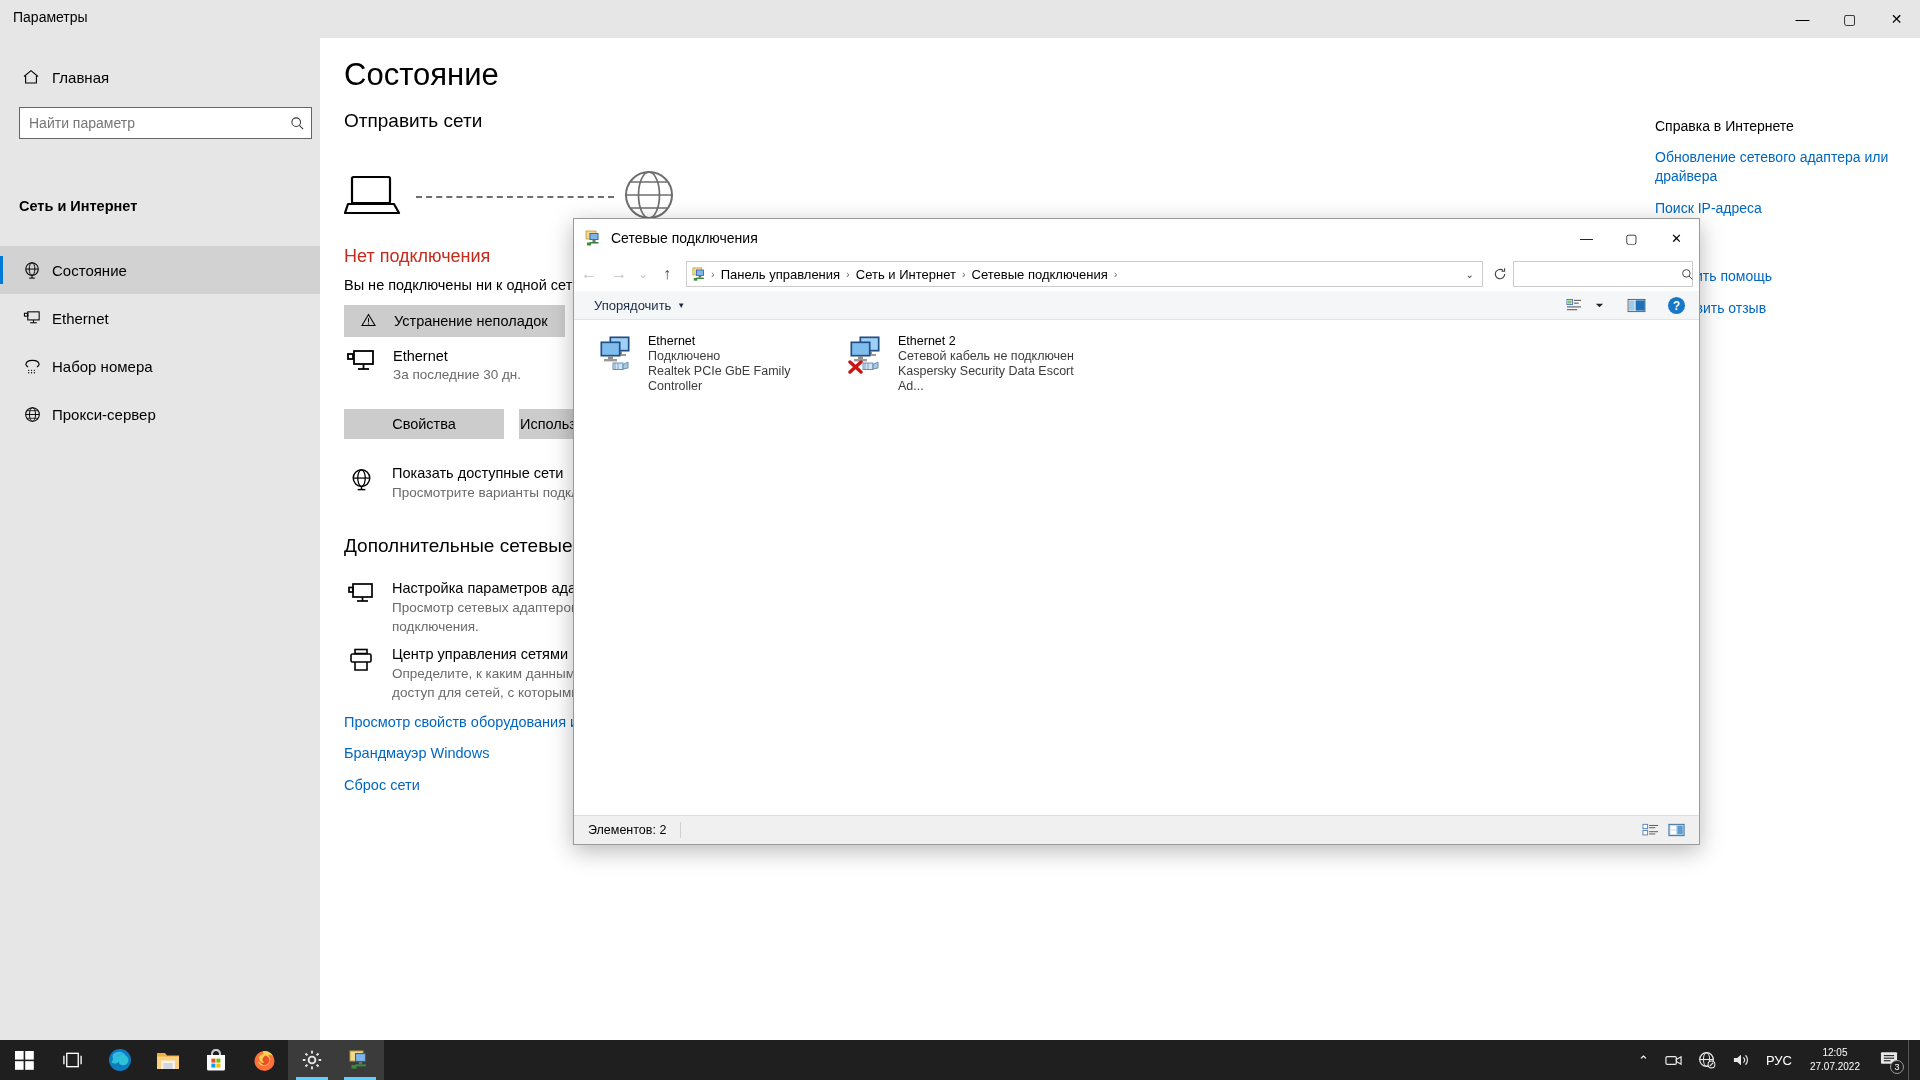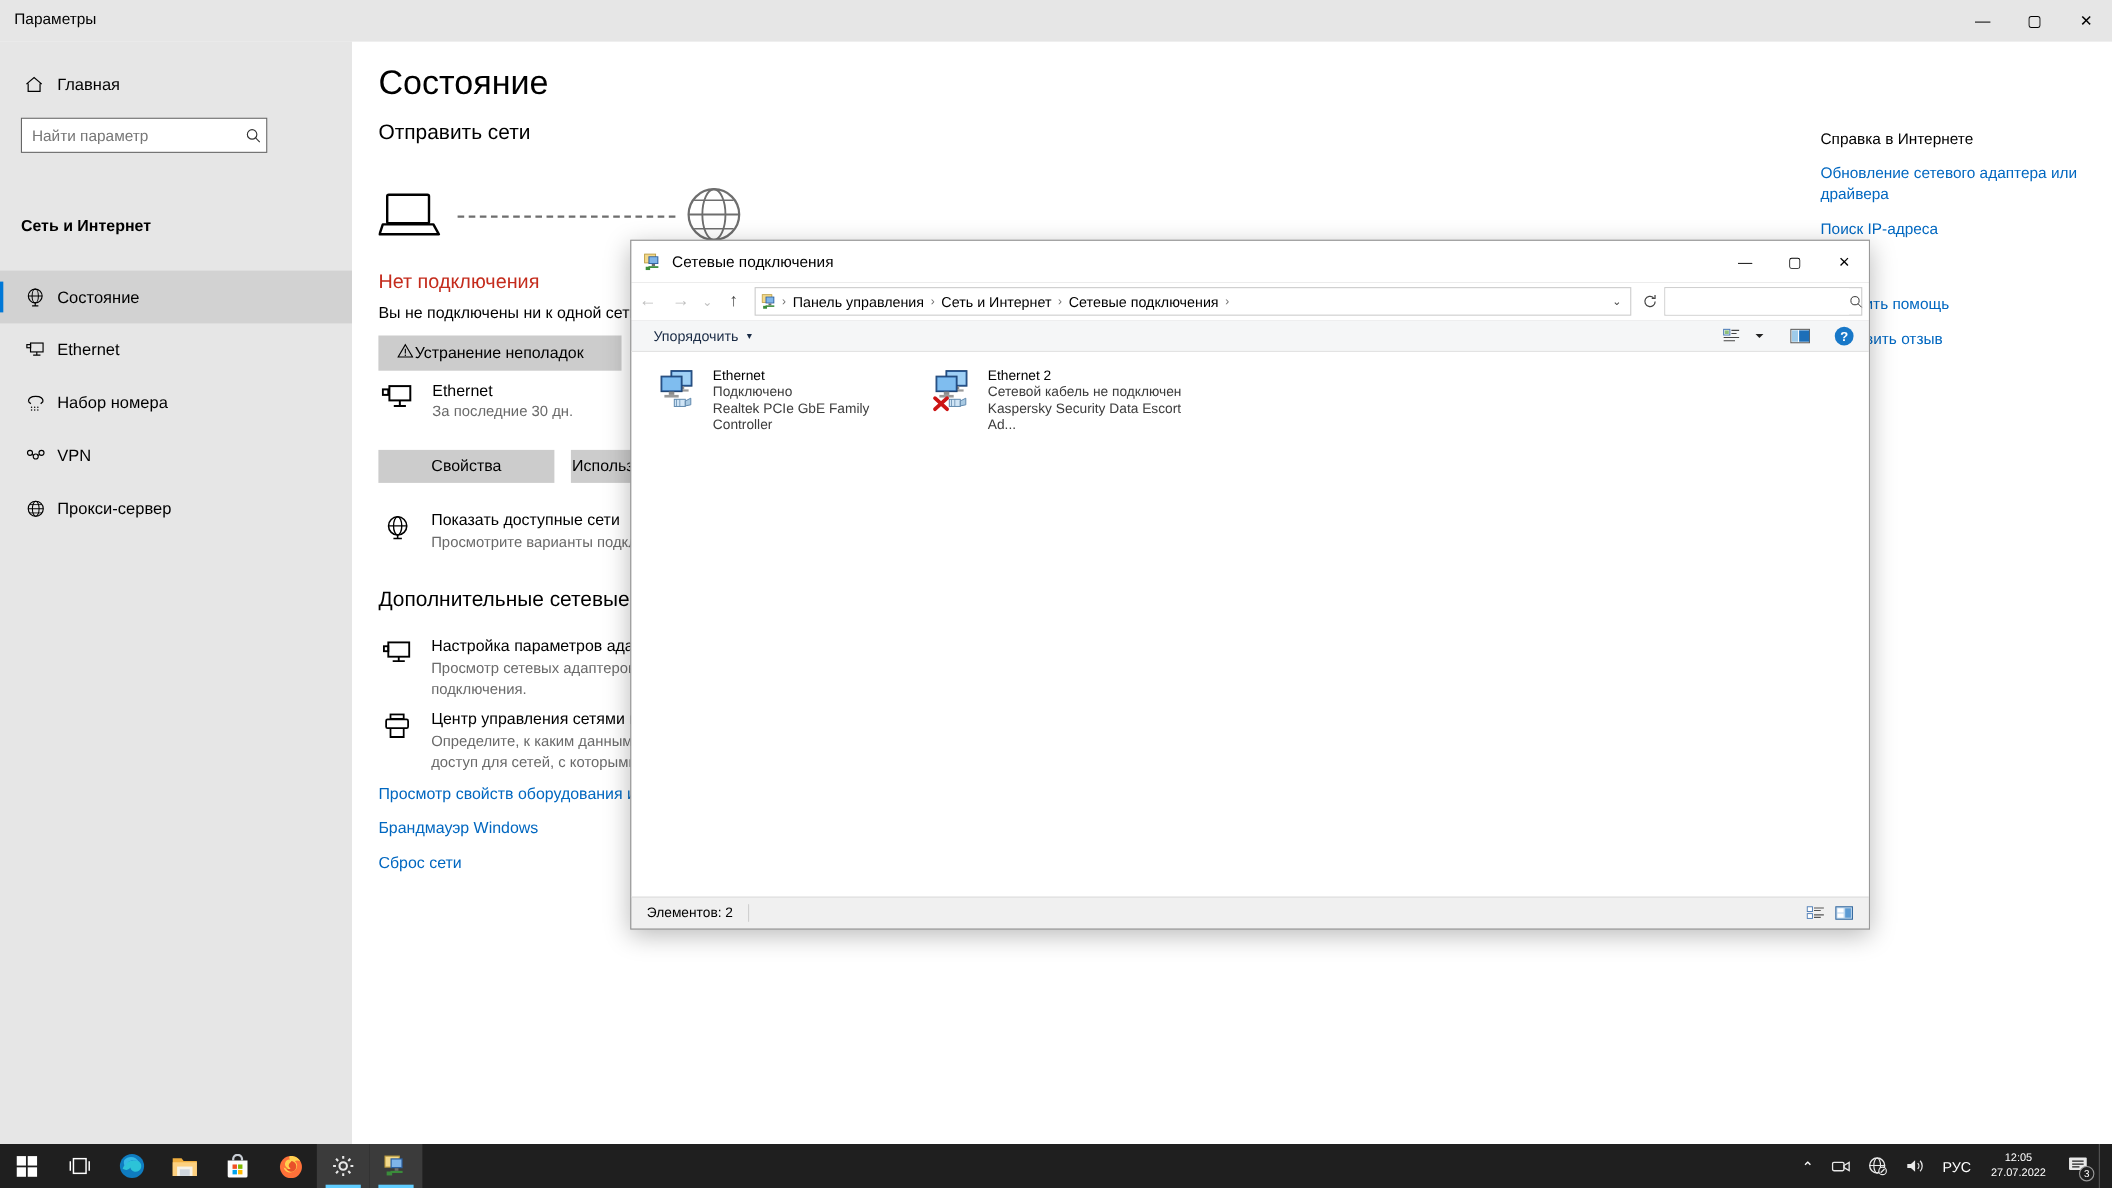--- a/index.html
+++ b/index.html
@@ -37,21 +37,21 @@
     background: #e6e6e6;
   }
   .nav-home {
     position: absolute; left: 10px; top: 21px; width: 290px; height: 36px;
     display: flex; align-items: center; padding-left: 12px; cursor: default;
   }
   .nav-home .ico { width: 30px; font-size: 17px; color: #000; display:flex; align-items:center;}
   .nav-home .lbl { font-size: 15px; color: #000; }
 
   #search-box {
-    position: absolute; left: 19px; top: 69px; width: 224px; height: 32px;
+    position: absolute; left: 19px; top: 69px; width: 293px; height: 32px;
     border: 1px solid #666; background: #fff; display: flex; align-items: center;
   }
   #search-box input {
     border: none; outline: none; flex: 1; height: 30px; padding: 0 9px;
     font-size: 14px; font-family: "Liberation Sans", sans-serif; color: #333; background: transparent;
   }
   #search-box input::placeholder { color: #767676; }
   #search-box .mag { width: 28px; display: flex; align-items: center; justify-content: center; }
 
   .nav-section {
@@ -90,21 +90,21 @@
   }
   #net-graphic .globe { position: absolute; left: 276px; top: 0; }
 
   #status-head {
     position: absolute; left: 24px; top: 208px; font-size: 18px; color: #c42b1c; font-weight: 400;
   }
   #status-sub { position: absolute; left: 24px; top: 239px; font-size: 14.5px; color: #000; }
 
   #troubleshoot-btn {
     position: absolute; left: 24px; top: 267px; width: 221px; height: 32px;
-    background: #cccccc; border: none; display: flex; align-items: center; gap: 1px;
+    background: #cccccc; border: none; display: flex; align-items: center; gap: 18px;
     padding-left: 17px; font-size: 14.5px; color: #000; cursor: default;
     font-family: "Liberation Sans", sans-serif;
   }
 
   #adapter-row { position: absolute; left: 24px; top: 309px; display: flex; gap: 15px; }
   #adapter-row .ico { width: 34px; display: flex; align-items: flex-start; justify-content: center; padding-top: 2px;}
   #adapter-row .nm { font-size: 14.5px; color: #000; line-height: 18px; }
   #adapter-row .sb { font-size: 13.5px; color: #6a6a6a; line-height: 18px; margin-top: 2px;}
 
   #props-btn {
@@ -322,32 +322,20 @@
                 <circle cx="9" cy="16.6" r=".7"></circle>
                 <circle cx="12" cy="16.6" r=".7"></circle>
               </g>
             </svg>
         </span>
         <span class="lbl">Набор номера</span>
       </div>
       <div class="nav-item">
         <span class="ico">
           <svg width="19" height="19" viewBox="0 0 20 20">
-              <circle cx="4.5" cy="7" r="2.4" fill="none" stroke="#000" stroke-width="1.1"></circle>
-              <circle cx="10" cy="10.5" r="2.4" fill="none" stroke="#000" stroke-width="1.1"></circle>
-              <circle cx="15.5" cy="7" r="2.4" fill="none" stroke="#000" stroke-width="1.1"></circle>
-              <line x1="6.3" y1="8.6" x2="8.3" y2="9.6" stroke="#000" stroke-width="1"></line>
-              <line x1="11.8" y1="9.6" x2="13.8" y2="8.6" stroke="#000" stroke-width="1"></line>
-            </svg>
-        </span>
-        <span class="lbl">VPN</span>
-      </div>
-      <div class="nav-item">
-        <span class="ico">
-          <svg width="19" height="19" viewBox="0 0 20 20">
               <circle cx="10" cy="10" r="7.2" fill="none" stroke="#000" stroke-width="1.1"></circle>
               <ellipse cx="10" cy="10" rx="3.2" ry="7.2" fill="none" stroke="#000" stroke-width="1"></ellipse>
               <line x1="2.8" y1="10" x2="17.2" y2="10" stroke="#000" stroke-width="1"></line>
               <line x1="4" y1="6" x2="16" y2="6" stroke="#000" stroke-width=".8"></line>
               <line x1="4" y1="14" x2="16" y2="14" stroke="#000" stroke-width=".8"></line>
             </svg>
         </span>
         <span class="lbl">Прокси-сервер</span>
       </div>
     </div>

